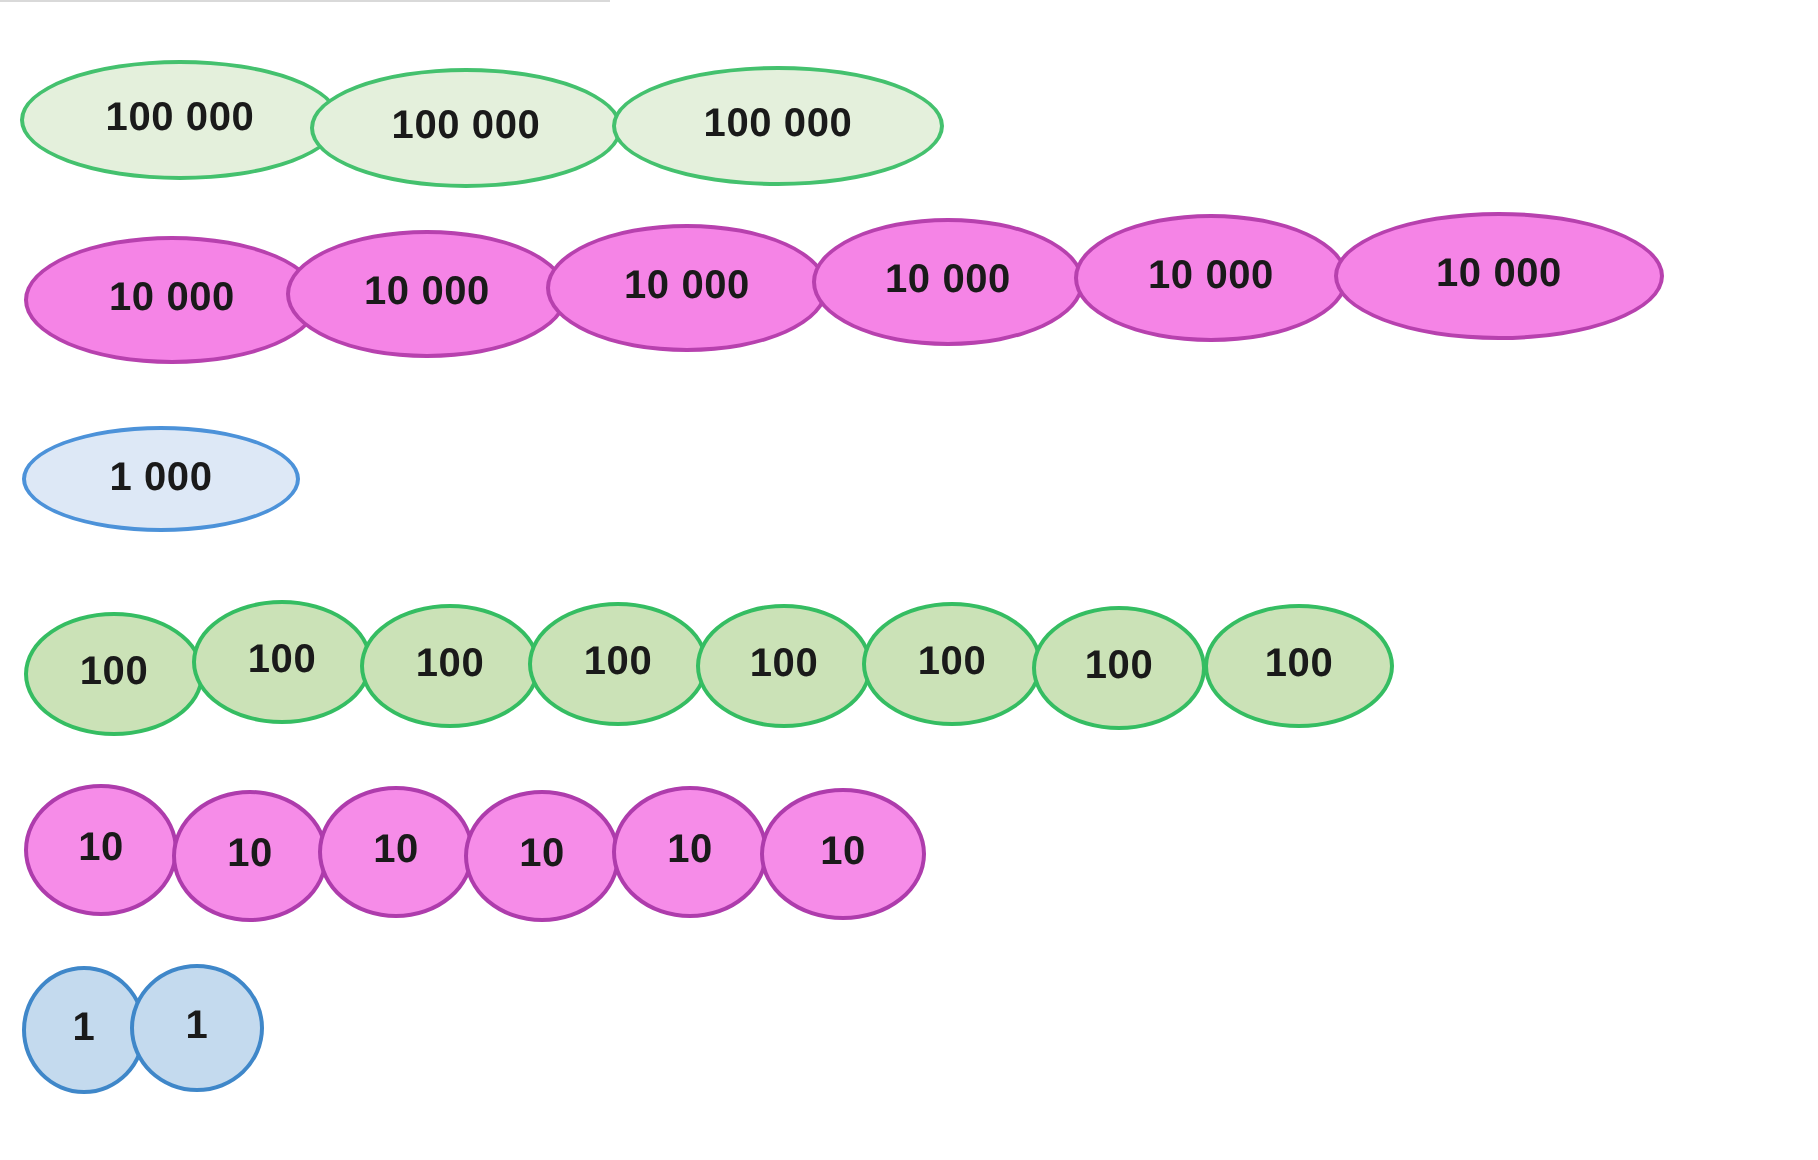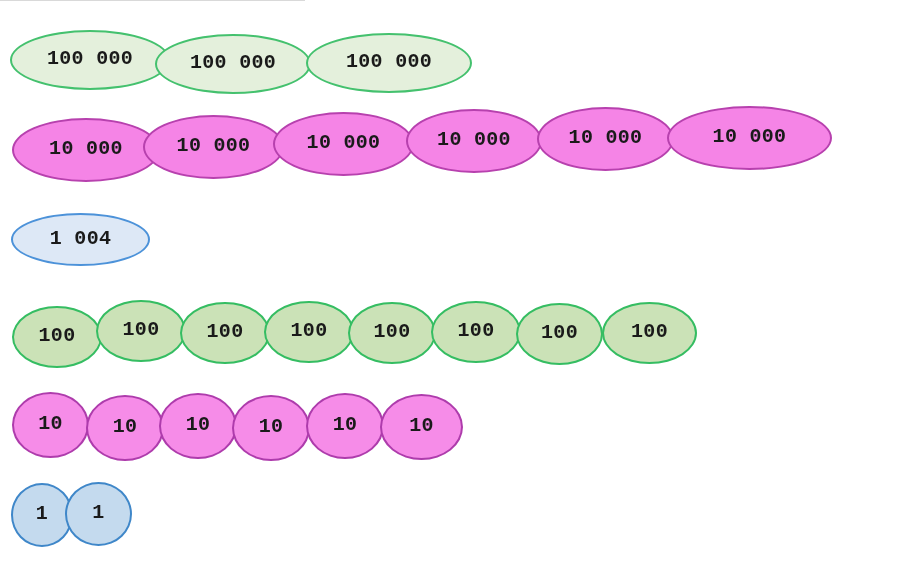--- a/index.html
+++ b/index.html
@@ -6,21 +6,21 @@
     margin: 0;
     padding: 0;
     background: #ffffff;
   }
   .canvas {
     position: relative;
     width: 909px;
     height: 580px;
     background: #ffffff;
     overflow: hidden;
-    font-family: Liberation Mono, monospace;
+    font-family: Liberation Sans, sans-serif;
   }
   .edge-line {
     position: absolute;
     left: 0;
     top: 0;
     height: 1px;
     width: 305px;
     background: #d9d9d9;
   }
   .disk {
@@ -71,21 +71,21 @@
       </div>
       <div class="disk" style="left: 537px; top: 107px; width: 137px; height: 64px; background: rgb(245, 132, 230); border: 2px solid rgb(183, 65, 174); font-size: 20px; color: rgb(26, 26, 26);">
         <span>10 000</span>
       </div>
       <div class="disk" style="left: 667px; top: 106px; width: 165px; height: 64px; background: rgb(245, 132, 230); border: 2px solid rgb(183, 65, 174); font-size: 20px; color: rgb(26, 26, 26);">
         <span>10 000</span>
       </div>
     </div>
     <div>
       <div class="disk" style="left: 11px; top: 213px; width: 139px; height: 53px; background: rgb(221, 232, 246); border: 2px solid rgb(76, 146, 217); font-size: 20px; color: rgb(26, 26, 26);">
-        <span>1 004</span>
+        <span>1 000</span>
       </div>
     </div>
     <div>
       <div class="disk" style="left: 12px; top: 306px; width: 90px; height: 62px; background: rgb(203, 226, 183); border: 2px solid rgb(53, 189, 98); font-size: 20px; color: rgb(26, 26, 26);">
         <span>100</span>
       </div>
       <div class="disk" style="left: 96px; top: 300px; width: 90px; height: 62px; background: rgb(203, 226, 183); border: 2px solid rgb(53, 189, 98); font-size: 20px; color: rgb(26, 26, 26);">
         <span>100</span>
       </div>
       <div class="disk" style="left: 180px; top: 302px; width: 90px; height: 62px; background: rgb(203, 226, 183); border: 2px solid rgb(53, 189, 98); font-size: 20px; color: rgb(26, 26, 26);">

